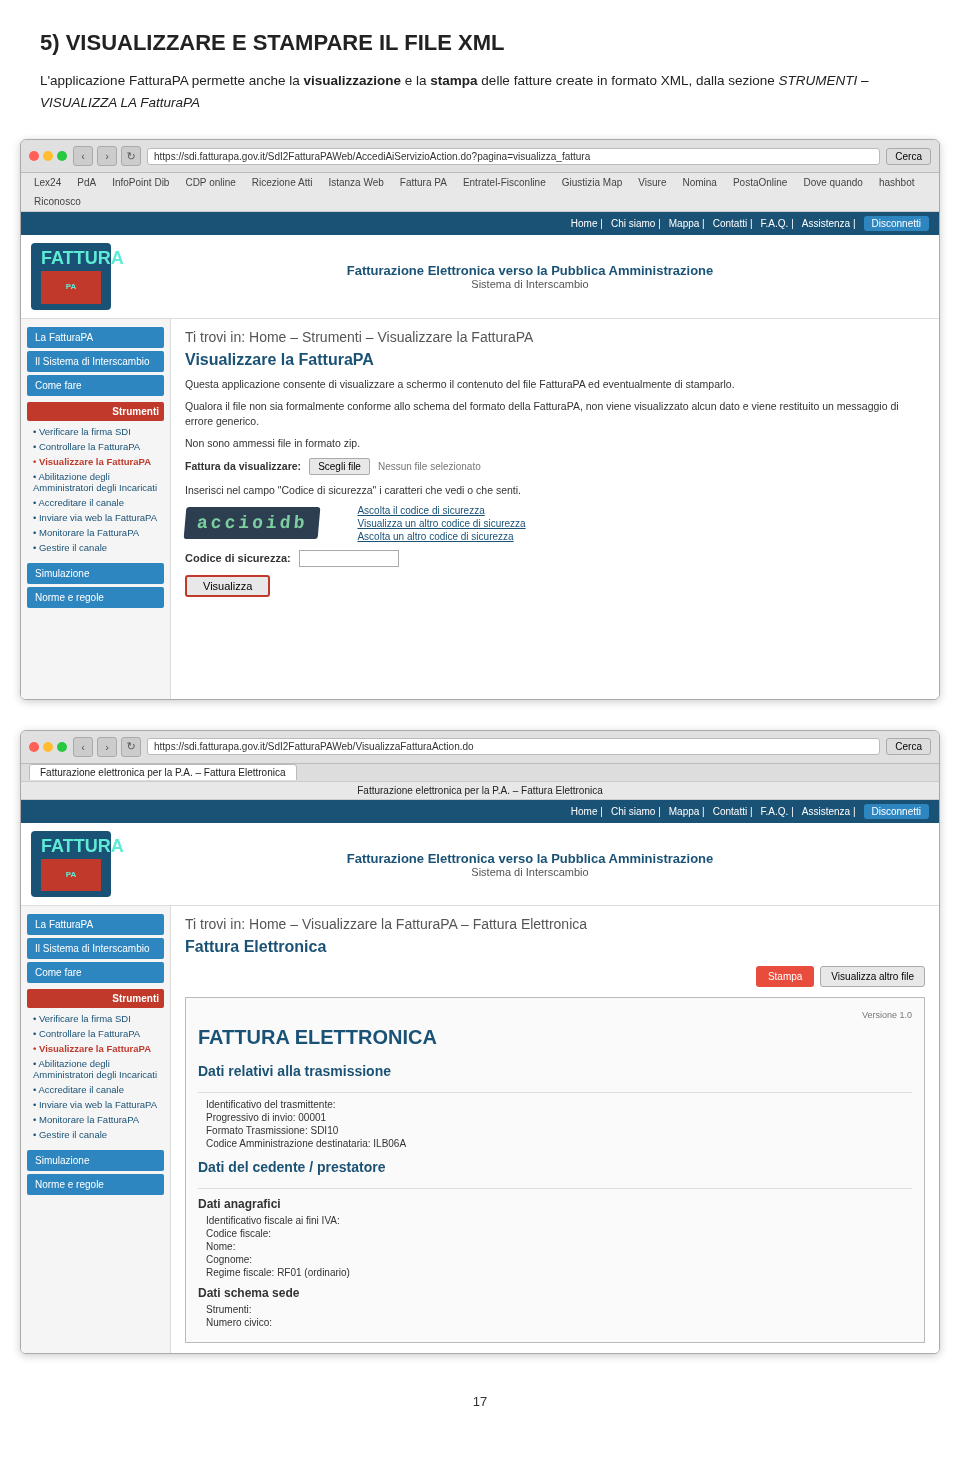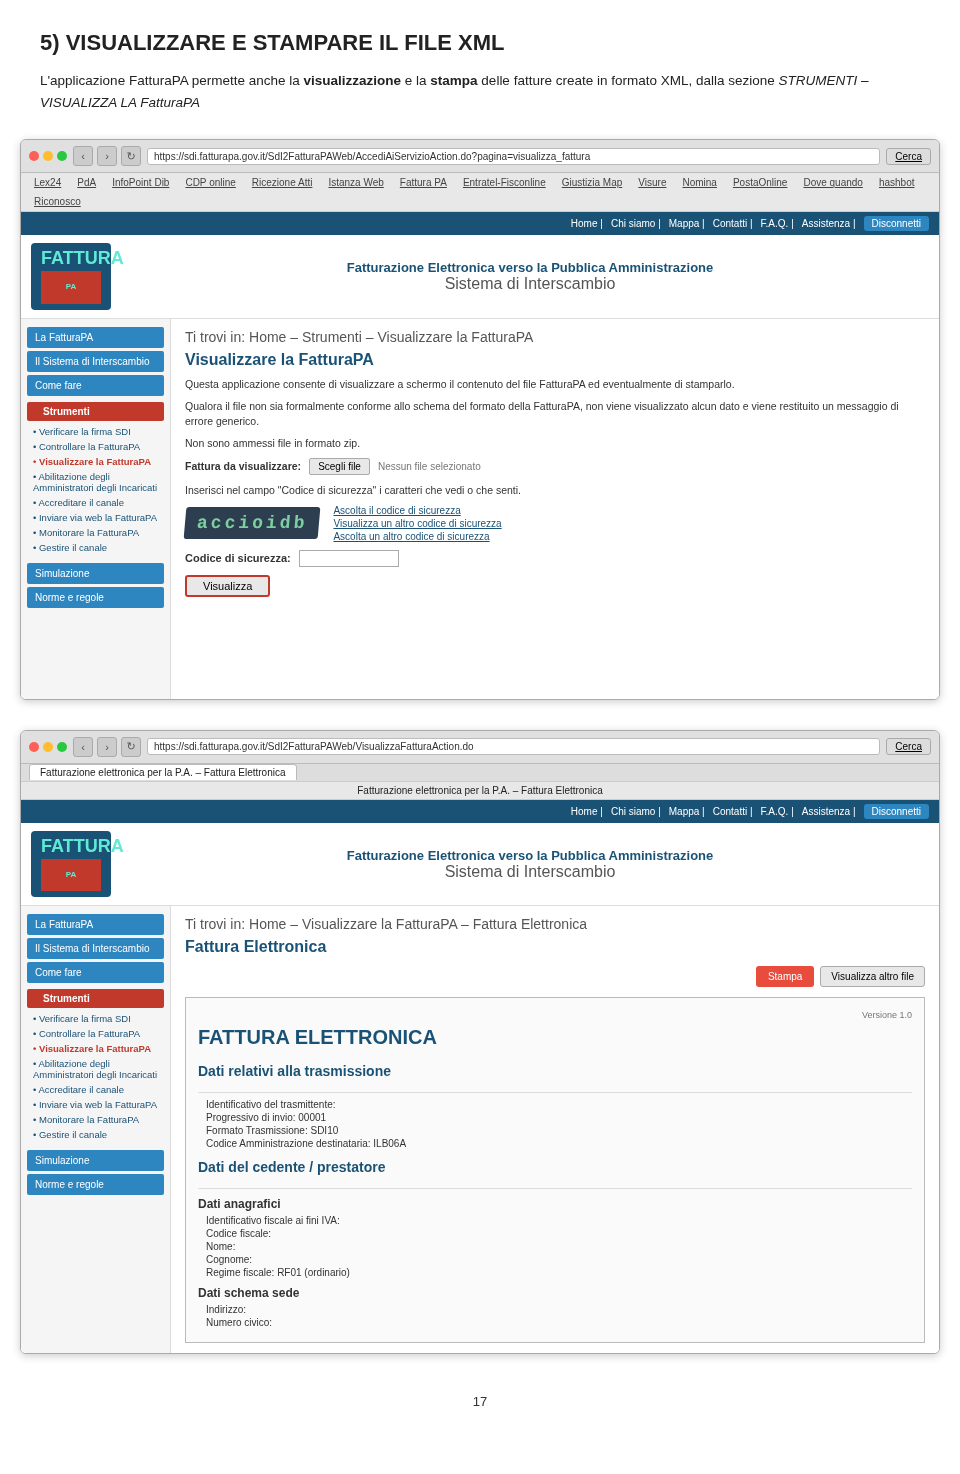--- a/index.html
+++ b/index.html
@@ -62,34 +62,33 @@
       display: flex; align-items: center; justify-content: center;
       font-size: 11px; cursor: pointer; color: #555;
     }
     .address-bar {
       flex: 1; background: #fff; border: 1px solid #bbb;
       border-radius: 3px; padding: 2px 6px; font-size: 10px;
       color: #333;
     }
     .browser-search-btn {
       padding: 2px 8px; font-size: 10px; background: #ddd;
-      border: 1px solid #aaa; border-radius: 3px; cursor: pointer; text-decoration: underline;
+      border: 1px solid #aaa; border-radius: 3px; cursor: pointer;
     }
 
     
     .bookmarks-bar {
       background: #e8e8e8;
       border-bottom: 1px solid #ccc;
       padding: 3px 8px;
       display: flex;
       gap: 6px;
       font-size: 10px;
       color: #444;
       flex-wrap: wrap;
-      text-decoration: underline;
     }
     .bookmark-item {
       padding: 1px 5px;
       cursor: pointer;
       white-space: nowrap;
     }
 
     
     .website-content {
       background: #fff;
@@ -153,21 +152,21 @@
     .site-header-title {
       text-align: center;
       flex: 1;
     }
     .site-header-title h2 {
       font-size: 13px;
       color: #1a5276;
       font-weight: bold;
     }
     .site-header-title h3 {
-      font-size: 16px;
+      font-size: 11px;
       color: #555;
       font-weight: normal;
     }
 
     
     .site-main {
       display: flex;
       background: #fff;
       min-height: 380px;
     }
@@ -191,23 +190,24 @@
       text-align: left;
       cursor: pointer;
       margin-bottom: 3px;
       border-radius: 2px;
     }
     .sidebar-section-title {
       background: #c0392b;
       color: #fff;
       font-size: 10px;
       font-weight: bold;
-      padding: 4px 16px;
+      padding: 4px 5px;
       margin: 6px 0 3px 0;
       border-radius: 2px;
+      text-align: right;
     }
     .sidebar-link {
       display: block;
       font-size: 9.5px;
       color: #1a5276;
       padding: 2px 6px;
       cursor: pointer;
       text-decoration: none;
     }
     .sidebar-link.active {
@@ -270,20 +270,21 @@
       font-weight: bold;
       padding: 6px 12px;
       border-radius: 3px;
       letter-spacing: 3px;
       transform: skew(-5deg);
     }
     .captcha-links {
       display: flex;
       flex-direction: column;
       gap: 2px;
+      margin-left: 24px;
     }
     .captcha-link {
       font-size: 10px;
       color: #1a5276;
       text-decoration: underline;
       cursor: pointer;
     }
     .security-row {
       display: flex;
       align-items: center;
@@ -605,21 +606,21 @@
 
           <div class="fattura-section-title">Dati del cedente / prestatore</div>
           <div class="fattura-subsection">Dati anagrafici</div>
           <div class="fattura-field">Identificativo fiscale ai fini IVA:</div>
           <div class="fattura-field">Codice fiscale:</div>
           <div class="fattura-field">Nome:</div>
           <div class="fattura-field">Cognome:</div>
           <div class="fattura-field">Regime fiscale: RF01 (ordinario)</div>
 
           <div class="fattura-subsection">Dati schema sede</div>
-          <div class="fattura-field">Indirizzo:</div>
+          <div class="fattura-field">Strumenti:</div>
           <div class="fattura-field">Numero civico:</div>
         </div>
       </div>
     </div>
   </div>
 </div>
 
 <div class="page-number">17</div>
 
 </body></html>

